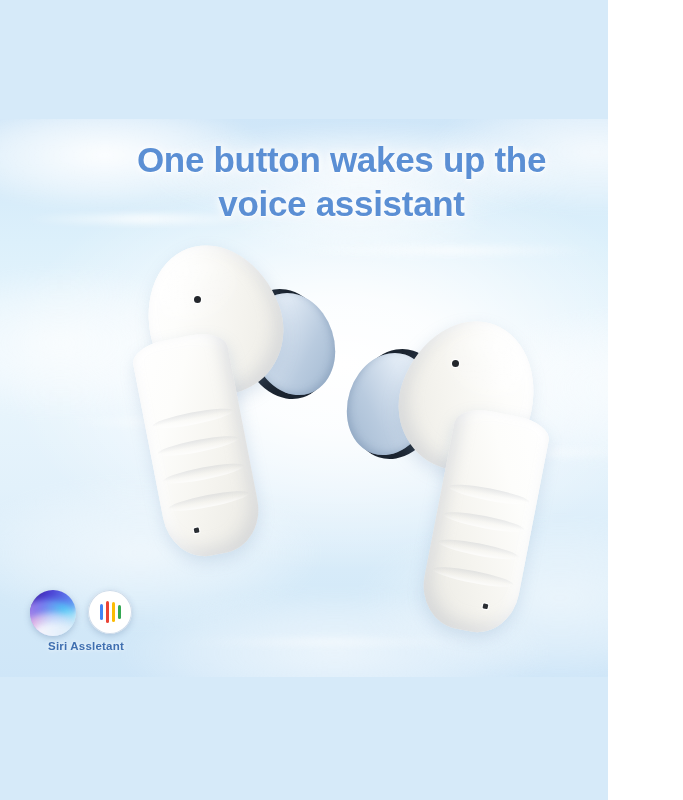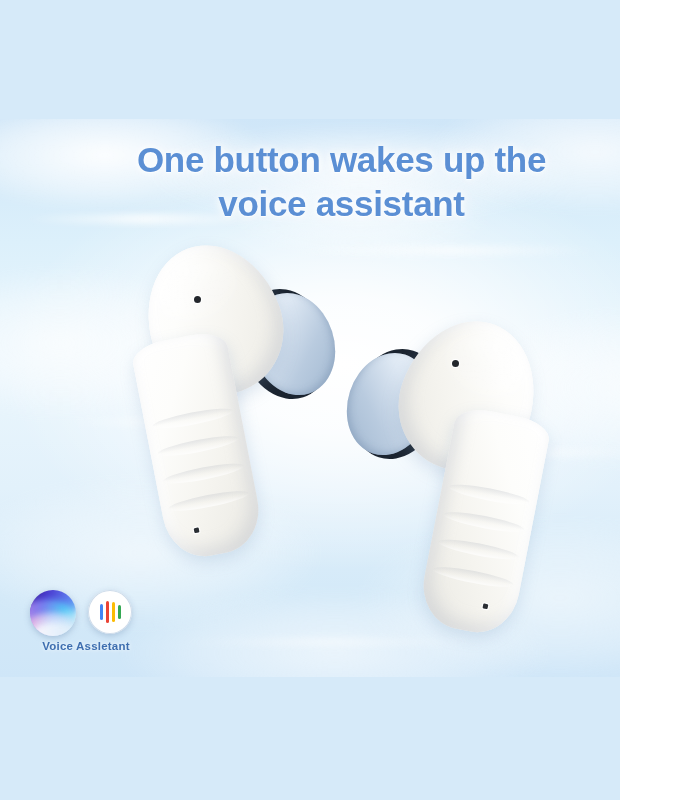--- a/index.html
+++ b/index.html
@@ -11,21 +11,20 @@
   body {
     font-family: "Liberation Sans", sans-serif;
   }
 
   #page {
     position: relative;
     width: 608px;
     height: 800px;
     overflow: hidden;
     background: #0f172a;
-    padding-left: 12px;
   }
 
   
   .sky-band {
     position: absolute;
     left: 0;
     top: 118px;
     width: 683px;
     height: 560px;
     overflow: hidden;
@@ -354,18 +353,18 @@
         <div class="assistant-circle">
           <div class="bars">
             <i style="height:16px; background:#4285f4;"></i>
             <i style="height:22px; background:#ea4335;"></i>
             <i style="height:20px; background:#fbbc05;"></i>
             <i style="height:14px; background:#34a853;"></i>
           </div>
         </div>
       </div>
 
-      <div class="badge-label">Voice Assletant</div>
+      <div class="badge-label">Siri Assletant</div>
     </div>
 
   </div>
 
 </div>
 
 </body></html>

